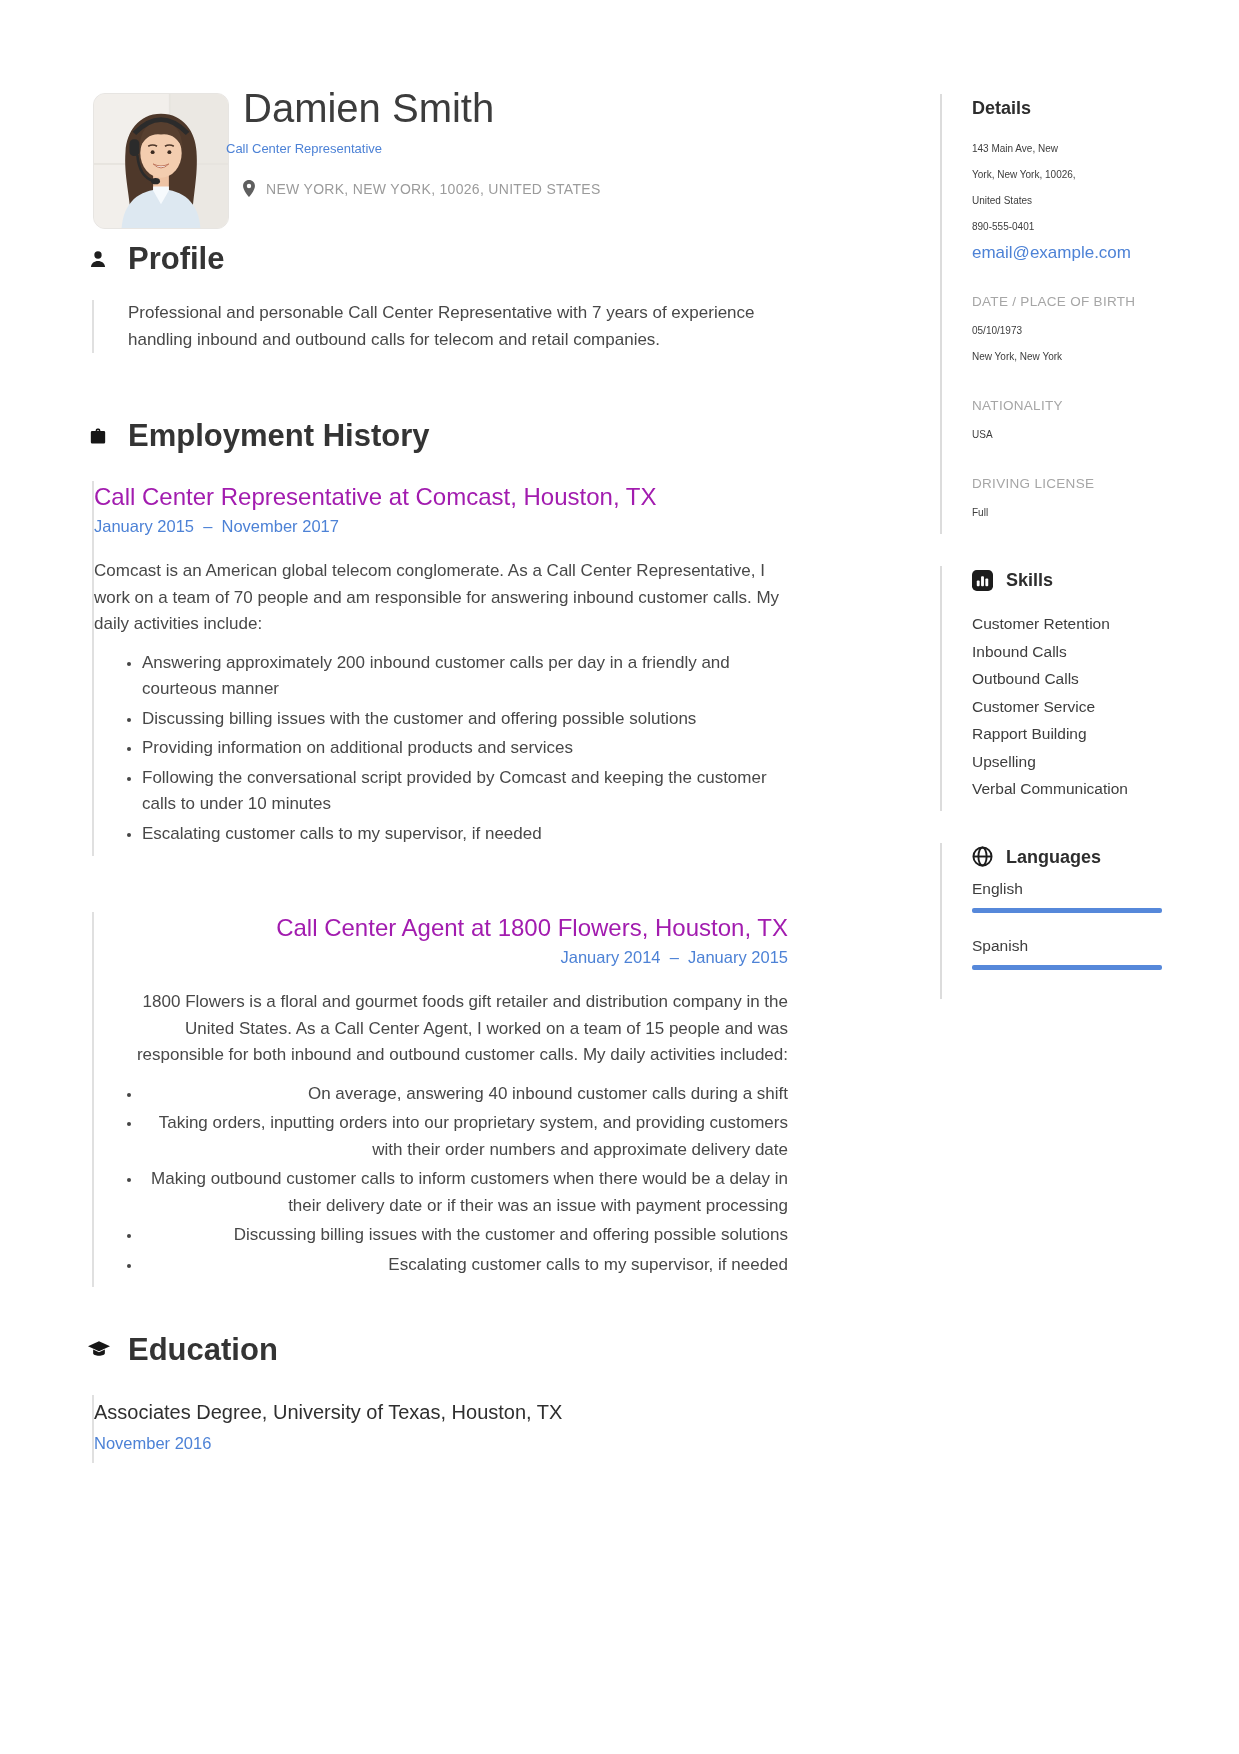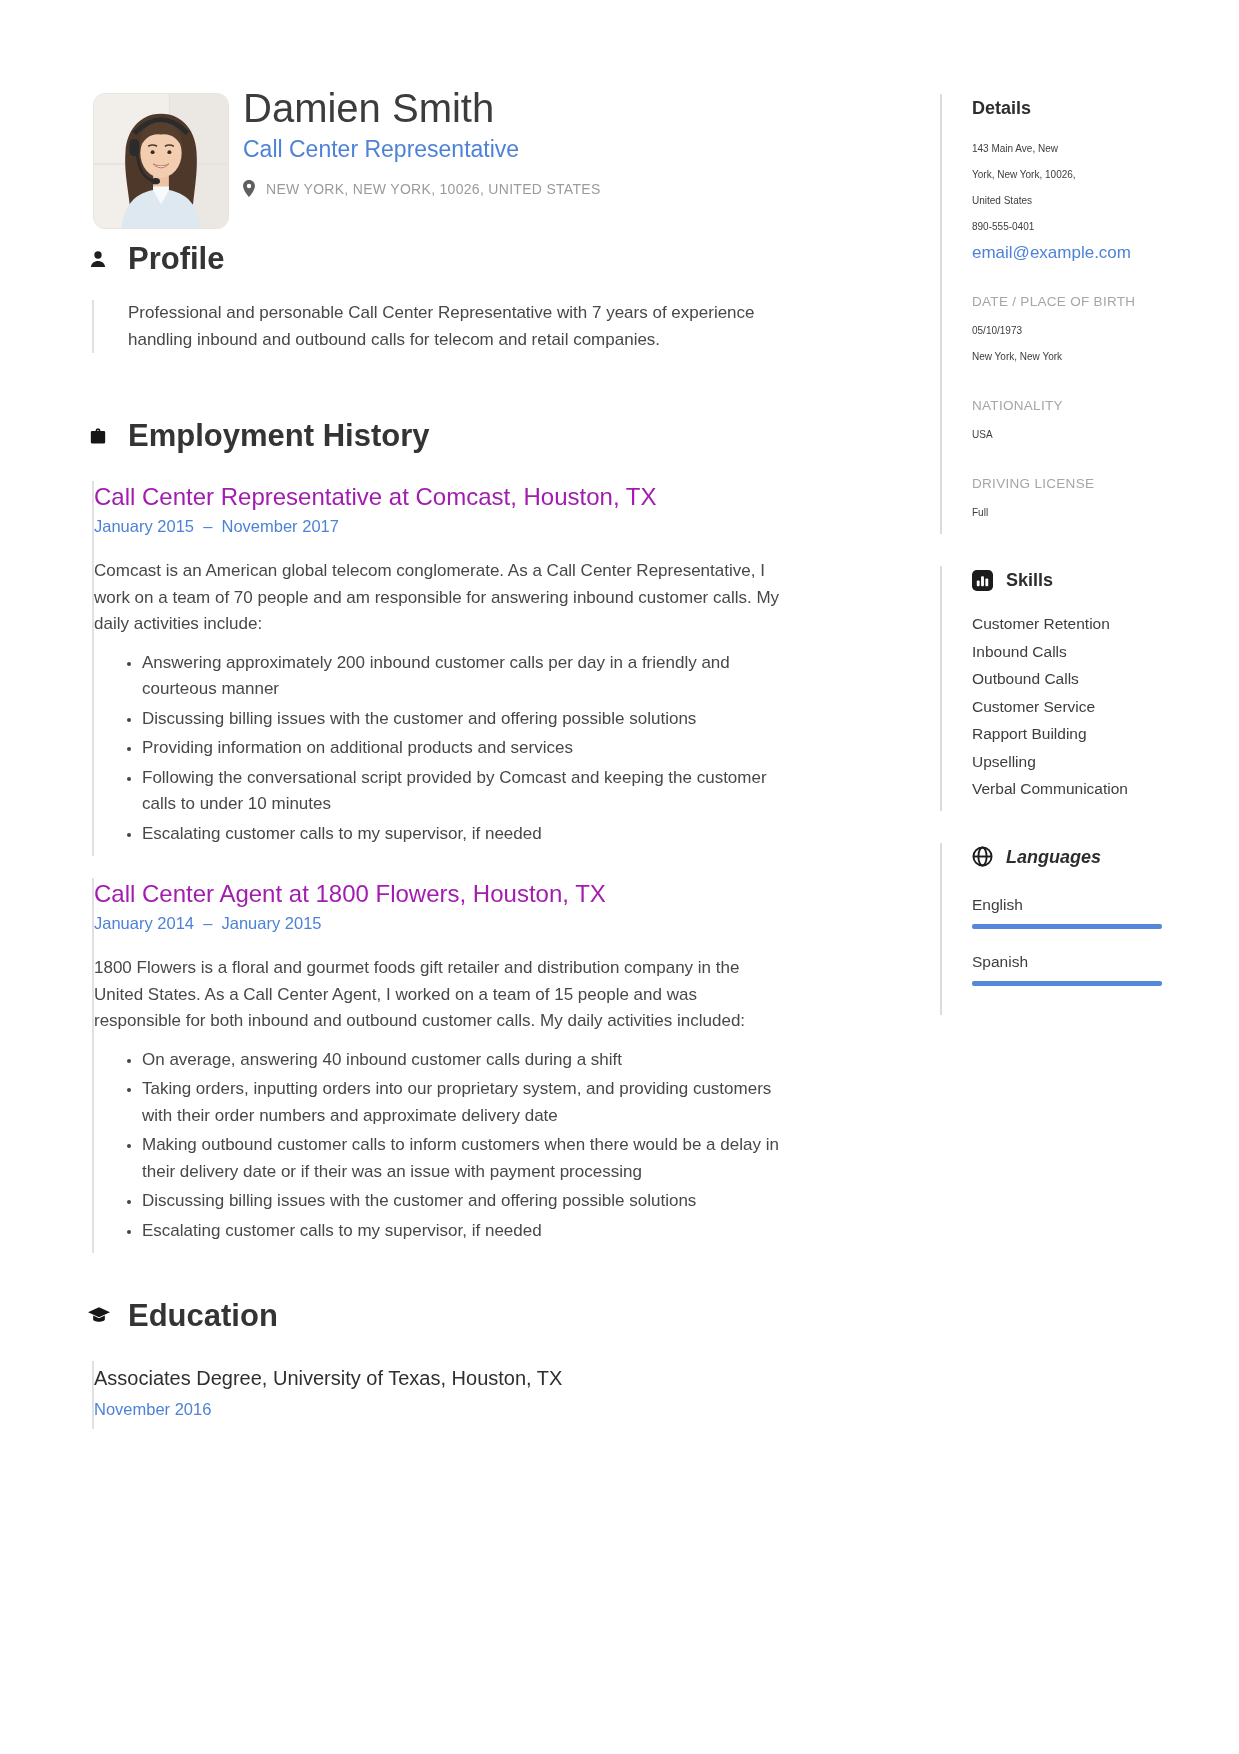--- a/index.html
+++ b/index.html
@@ -9,39 +9,39 @@
   *{margin:0;padding:0;box-sizing:border-box;}
   html,body{background:#ffffff;}
   body{font-family:"Liberation Sans","DejaVu Sans",sans-serif;color:#3d3d3d;}
   .page{position:relative;width:1239px;height:1520px;background:#ffffff;overflow:hidden;}
 
   
   .photo{position:absolute;left:93px;top:93px;width:136px;height:136px;border-radius:12px;
          border:1px solid #e7e5e2;overflow:hidden;background:#f1eeea;}
   .photo svg{display:block;width:100%;height:100%;}
   .name{position:absolute;left:243px;top:84px;font-size:40px;line-height:48px;color:#3c3c3c;font-weight:400;}
-  .jobtitle{position:absolute;left:243px;top:138px;font-size:23px;line-height:22px;color:var(--accent);}
+  .jobtitle{position:absolute;left:226px;top:138px;font-size:13px;line-height:22px;color:var(--accent);}
   .location{position:absolute;left:243px;top:180px;display:flex;align-items:center;
             font-size:14px;letter-spacing:.3px;color:#9b9b9b;}
   .location .pin{margin-right:11px;display:inline-flex;}
 
   
   .main{position:absolute;left:88px;top:240px;width:700px;}
   .sec-head{display:flex;align-items:center;}
   .sec-gutter{flex:0 0 40px;display:flex;align-items:center;}
   h2{font-size:31px;line-height:38px;font-weight:700;color:#343434;}
   .block{margin-left:4px;border-left:2px solid #e0e0e0;padding-left:34px;}
   .sec-profile .sec-head{margin-bottom:22px;}
   .sec-profile{margin-bottom:64px;}
   .sec-employment .sec-head{margin-bottom:26px;}
   .sec-employment{margin-bottom:44px;}
   .sec-education .sec-head{margin-bottom:26px;}
   .para{font-size:17px;line-height:26.5px;color:#484848;}
   .job{padding:2px 0 6px;}
-  .job + .job{margin-top:22px;}
+  .job + .job{margin-top:56px;text-align:right;}
   .job-title{font-size:24px;line-height:27px;font-weight:400;color:#a21caf;}
   .job-dates{font-size:16.5px;line-height:24px;color:var(--accent);margin-top:4px;white-space:pre-wrap;}
   .job .para{margin-top:20px;}
   .bullets{margin:12px 0 0 18px;padding-left:30px;list-style:disc;}
   .bullets li{font-size:17px;line-height:26.5px;color:#484848;margin-bottom:3px;}
   .bullets li::marker{color:#454545;font-size:14px;}
   .edu-degree{font-size:20px;line-height:27px;color:#2f2f2f;}
   .edu-date{font-size:16.5px;line-height:24px;color:var(--accent);margin-top:5px;}
   .edu-block{padding:4px 0 8px;}
 
@@ -50,21 +50,21 @@
   .side-sec{border-left:2px solid #dcdcdc;padding:2px 0 8px 30px;}
   .side-sec + .side-sec{margin-top:32px;}
   .side-head{display:flex;align-items:center;margin-bottom:16px;}
   .side-head .side-icon{margin-right:13px;display:inline-flex;}
   h3{font-size:18px;line-height:24px;font-weight:700;color:#2d2d2d;}
   .side-text{font-size:10px;line-height:26px;color:#3d3d3d;}
   .email{font-size:17px;line-height:26px;color:var(--accent);text-decoration:none;display:inline-block;}
   .side-label{font-size:13.5px;line-height:18px;letter-spacing:.3px;color:#a6a6a6;margin:27px 0 7px;}
   .sec-skills .side-head{margin-bottom:18px;}
   .skill-item{font-size:15.5px;line-height:27.5px;color:#3d3d3d;}
-  .sec-languages .side-head{margin-bottom:24px;font-style:italic;}
+  .sec-languages .side-head{margin-bottom:8px;}
   .lang-item{margin-bottom:4px;}
   .lang-name{font-size:15.5px;line-height:24px;color:#3d3d3d;margin-bottom:7px;}
   .lang-bar-track{width:190px;height:5px;margin-bottom:21px;}
   .lang-bar{height:5px;border-radius:2px;background:var(--bar);}
 </style>
 </head>
 <body>
 
 <div class="page">
 

